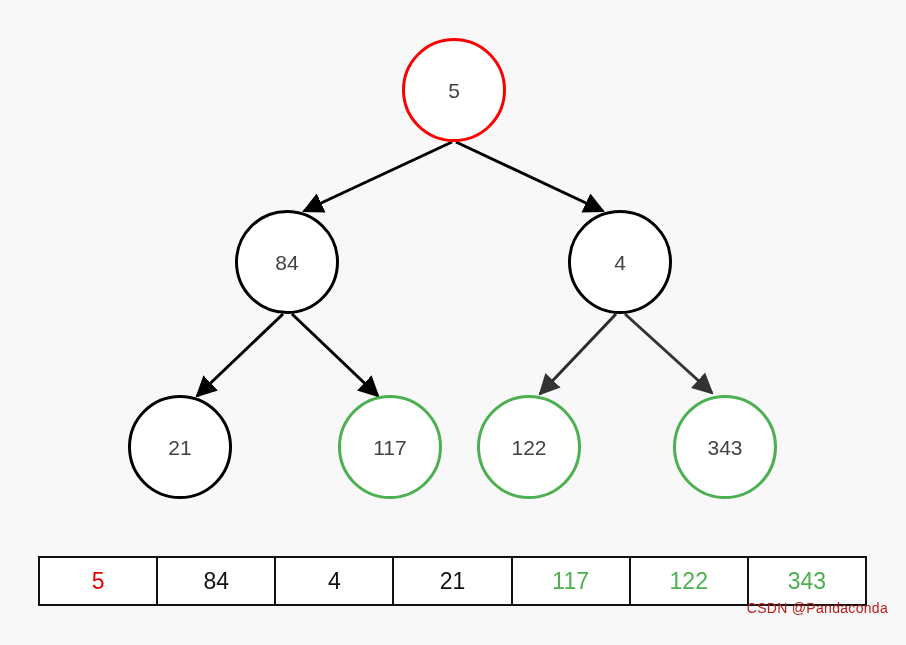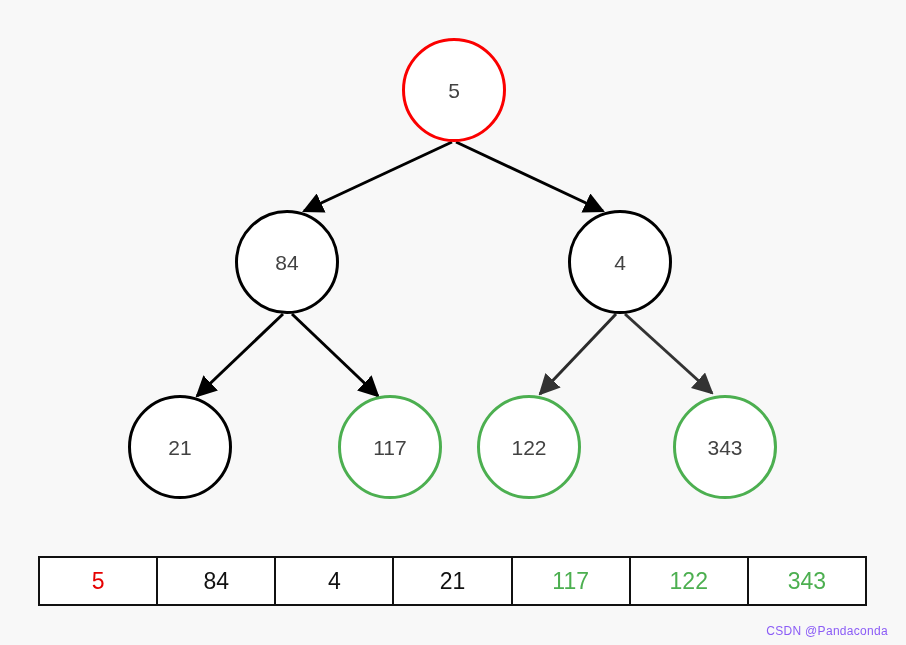--- a/index.html
+++ b/index.html
@@ -62,23 +62,23 @@
     color: #111111;
     box-sizing: border-box;
   }
   .cell:last-child { border-right: none; }
   .cell.red   { color: #e60000; }
   .cell.green { color: #4caf50; }
 
   .watermark {
     position: absolute;
     right: 18px;
-    top: 624px;
-    font-size: 12px;
-    color: #8b5cf6;
+    top: 600px;
+    font-size: 14px;
+    color: #b91c1c;
     letter-spacing: 0.3px;
   }
 </style>
 </head>
 <body>
 
 <div class="canvas">
 
   <svg class="edges-svg" viewBox="0 0 906 645" xmlns="http://www.w3.org/2000/svg">
     <defs>

